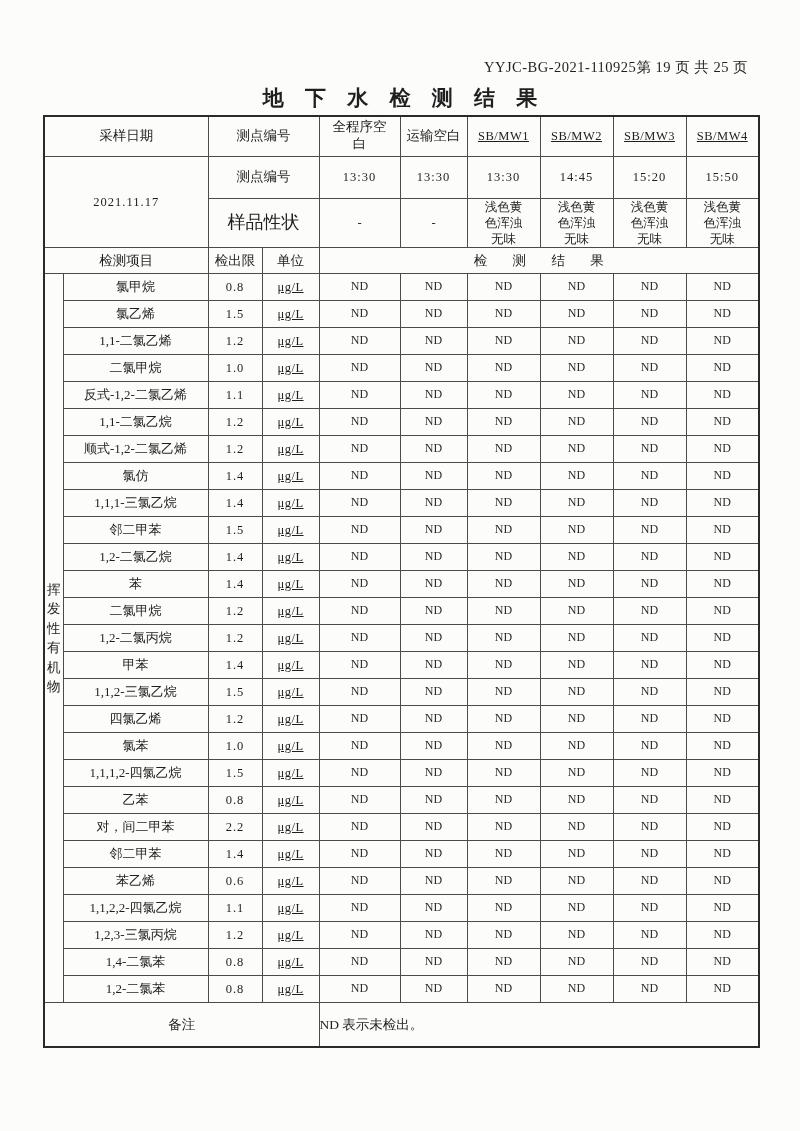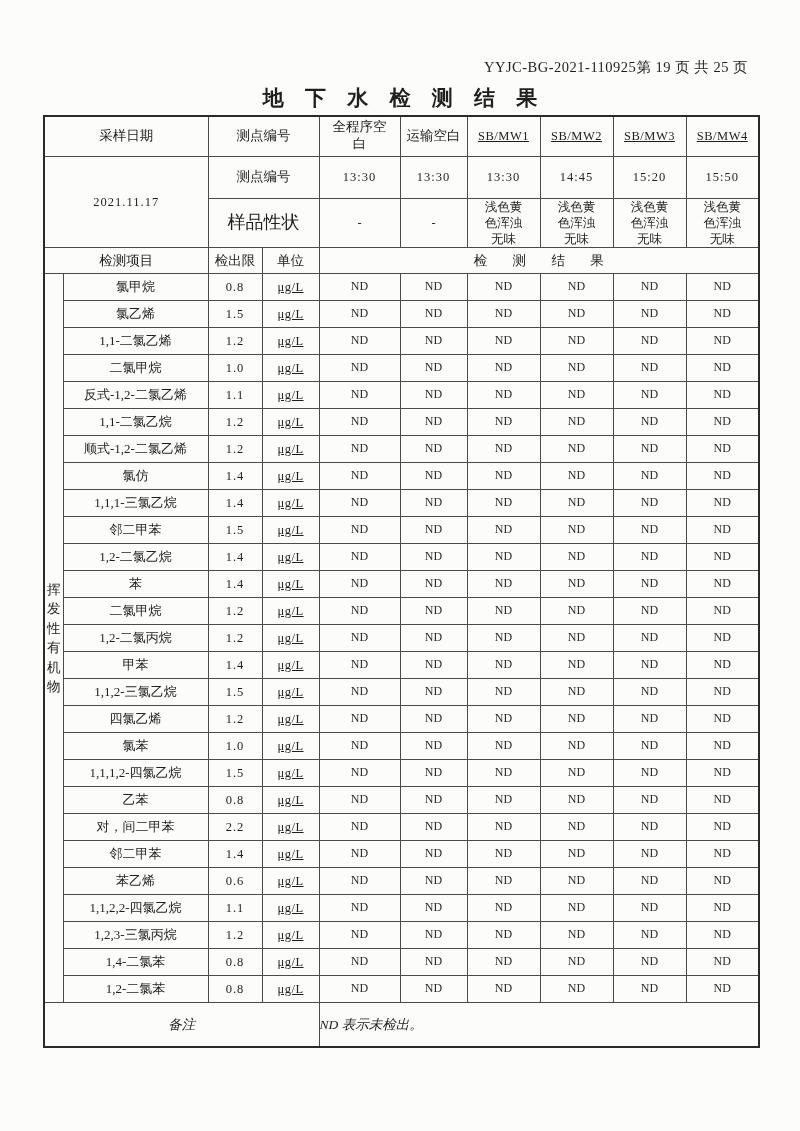--- a/index.html
+++ b/index.html
@@ -34,21 +34,21 @@
     padding: 0 2px;
     font-size: 13.5px; line-height: 1.3;
     overflow: hidden;
   }
   tr.r1 td { height: 40px; }
   tr.r2 td { height: 42px; }
   tr.r3 td { height: 36px; font-size: 12.5px; }
   tr.r3 td.prop { padding: 0 16px; }
   tr.r4 td { height: 26px; }
   tr.data-row td { height: 27px; }
-  tr.remark-row td { height: 44px; font-style: italic; }
+  tr.remark-row td { height: 44px; }
   .wrap4 { display: inline-block; width: 60px; line-height: 1.25; }
   .latin { font-size: 12.5px; letter-spacing: 0.5px; text-decoration: underline; }
   .num { font-size: 12.5px; letter-spacing: 1px; }
   .nd { font-size: 12px; color: #2a2a2a; }
   .chem { font-size: 13px; }
   td.cat {
     padding: 8px 1px;
     font-size: 13.5px; line-height: 1.45;
     word-break: break-all;
   }

